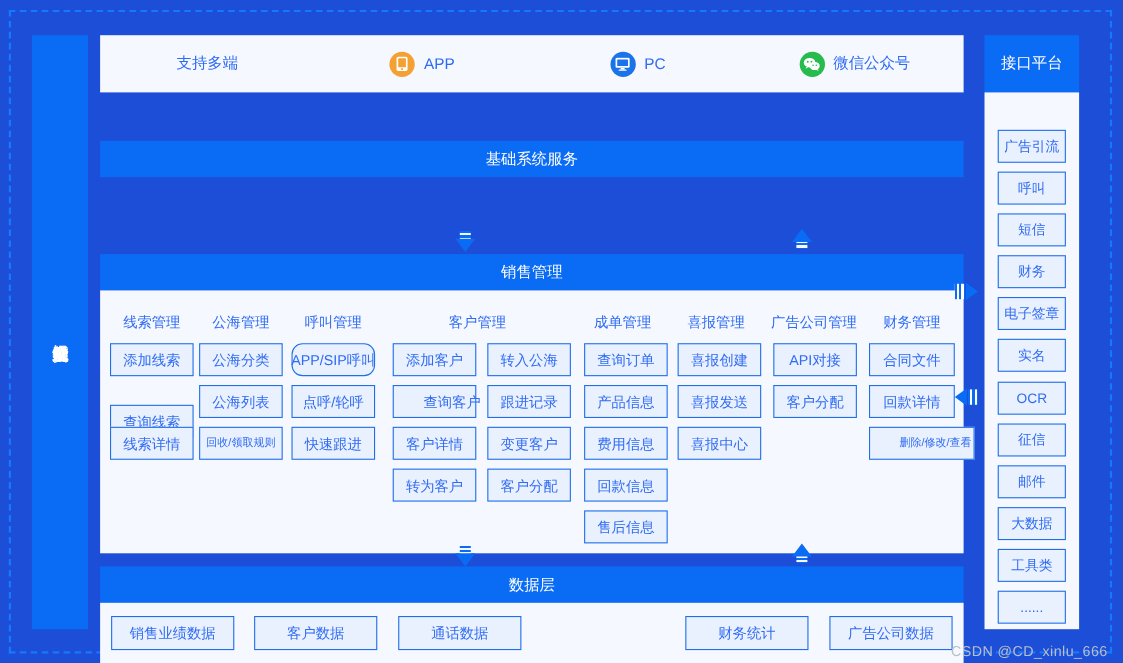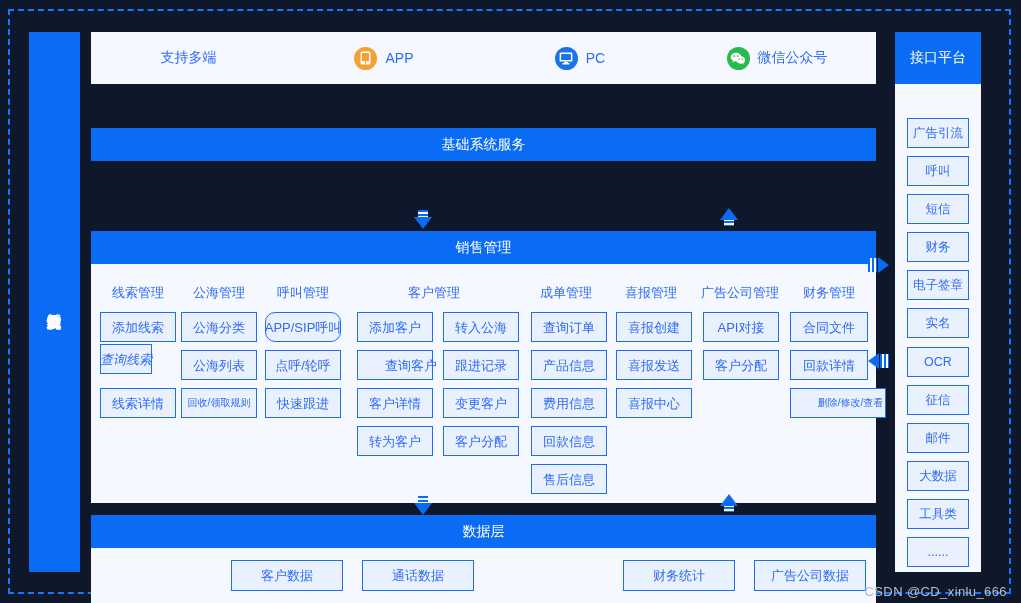--- a/index.html
+++ b/index.html
@@ -5,21 +5,21 @@
   * { box-sizing: border-box; margin: 0; padding: 0; }
   html, body {
     width: 1021px; height: 603px;
     background: #ffffff;
     font-family: "Liberation Sans", "DejaVu Sans", sans-serif;
     overflow: hidden;
   }
   #canvas {
     position: relative;
     width: 1021px; height: 603px;
-    background: #0f172a;
+    background: #1d4ed8;
   }
   .outer-dash {
     position: absolute;
     left: 8px; top: 9px;
     width: 1003px; height: 585px;
     border: 2px dashed #1677ff;
     pointer-events: none;
   }
 
   
@@ -318,21 +318,21 @@
     <div class="panel panel-sales sales-grid" id="sales-grid">
         <div class="col-head" style="left: 9px; width: 76px;">线索管理</div>
         <div class="col-head" style="left: 90px; width: 76px;">公海管理</div>
         <div class="col-head" style="left: 174px; width: 76px;">呼叫管理</div>
         <div class="col-head" style="left: 262px; width: 162px;">客户管理</div>
         <div class="col-head" style="left: 437px; width: 76px;">成单管理</div>
         <div class="col-head" style="left: 522px; width: 76px;">喜报管理</div>
         <div class="col-head" style="left: 599px; width: 100px;">广告公司管理</div>
         <div class="col-head" style="left: 700px; width: 76px;">财务管理</div>
         <div class="pill" style="left: 9px; width: 76px; top: 48px;">添加线索</div>
-        <div class="pill" style="left: 9px; width: 52px; top: 80px; font-style: italic;">查询线索</div>
+        <div class="pill" style="left: 9px; width: 76px; top: 104px;">查询线索</div>
         <div class="pill" style="left: 9px; width: 76px; top: 124px;">线索详情</div>
         <div class="pill" style="left: 90px; width: 76px; top: 48px;">公海分类</div>
         <div class="pill" style="left: 90px; width: 76px; top: 86px;">公海列表</div>
         <div class="pill small" style="left: 90px; width: 76px; top: 124px;">回收/领取规则</div>
         <div class="pill" style="left: 174px; width: 76px; top: 48px; border-radius: 10px;">APP/SIP呼叫</div>
         <div class="pill" style="left: 174px; width: 76px; top: 86px;">点呼/轮呼</div>
         <div class="pill" style="left: 174px; width: 76px; top: 124px;">快速跟进</div>
         <div class="pill" style="left: 266px; width: 76px; top: 48px;">添加客户</div>
         <div class="pill" style="left: 266px; width: 76px; top: 86px; padding-left: 32px;">查询客户</div>
         <div class="pill" style="left: 266px; width: 76px; top: 124px;">客户详情</div>
@@ -356,20 +356,21 @@
         <div class="pill small" style="left: 699px; width: 96px; top: 124px; padding-left: 25px;">删除/修改/查看</div>
       </div>
 
     <div class="arrow-tail tail-v" style="left:327px; top:464px;"></div>
     <div class="arrow arrow-down" style="left:323px; top:471px;"></div>
     <div class="arrow-tail tail-v" style="left:633px; top:471px;"></div>
     <div class="arrow arrow-up" style="left:629px; top:462px;"></div>
 
     <div class="band band-data">数据层</div>
     <div class="panel panel-data data-row" id="data-row">
+        <div class="pill" style="left: 10px; width: 112px;">销售业绩数据</div>
         <div class="pill" style="left: 140px; width: 112px;">客户数据</div>
         <div class="pill" style="left: 271px; width: 112px;">通话数据</div>
         <div class="pill" style="left: 532px; width: 112px;">财务统计</div>
         <div class="pill" style="left: 663px; width: 112px;">广告公司数据</div>
       </div>
   </div>
 
   <div class="arrow-tail tail-h" style="left:868px; top:258px; background:repeating-linear-gradient(to right,#0a6cf5 0px,#0a6cf5 2px,#ffffff 2px,#ffffff 4px);"></div>
   <div class="arrow arrow-right" style="left:878px; top:257px;"></div>
   <div class="arrow-tail tail-h" style="left:880px; top:354px; background:repeating-linear-gradient(to right,#0a6cf5 0px,#0a6cf5 2px,#ffffff 2px,#ffffff 4px);"></div>

